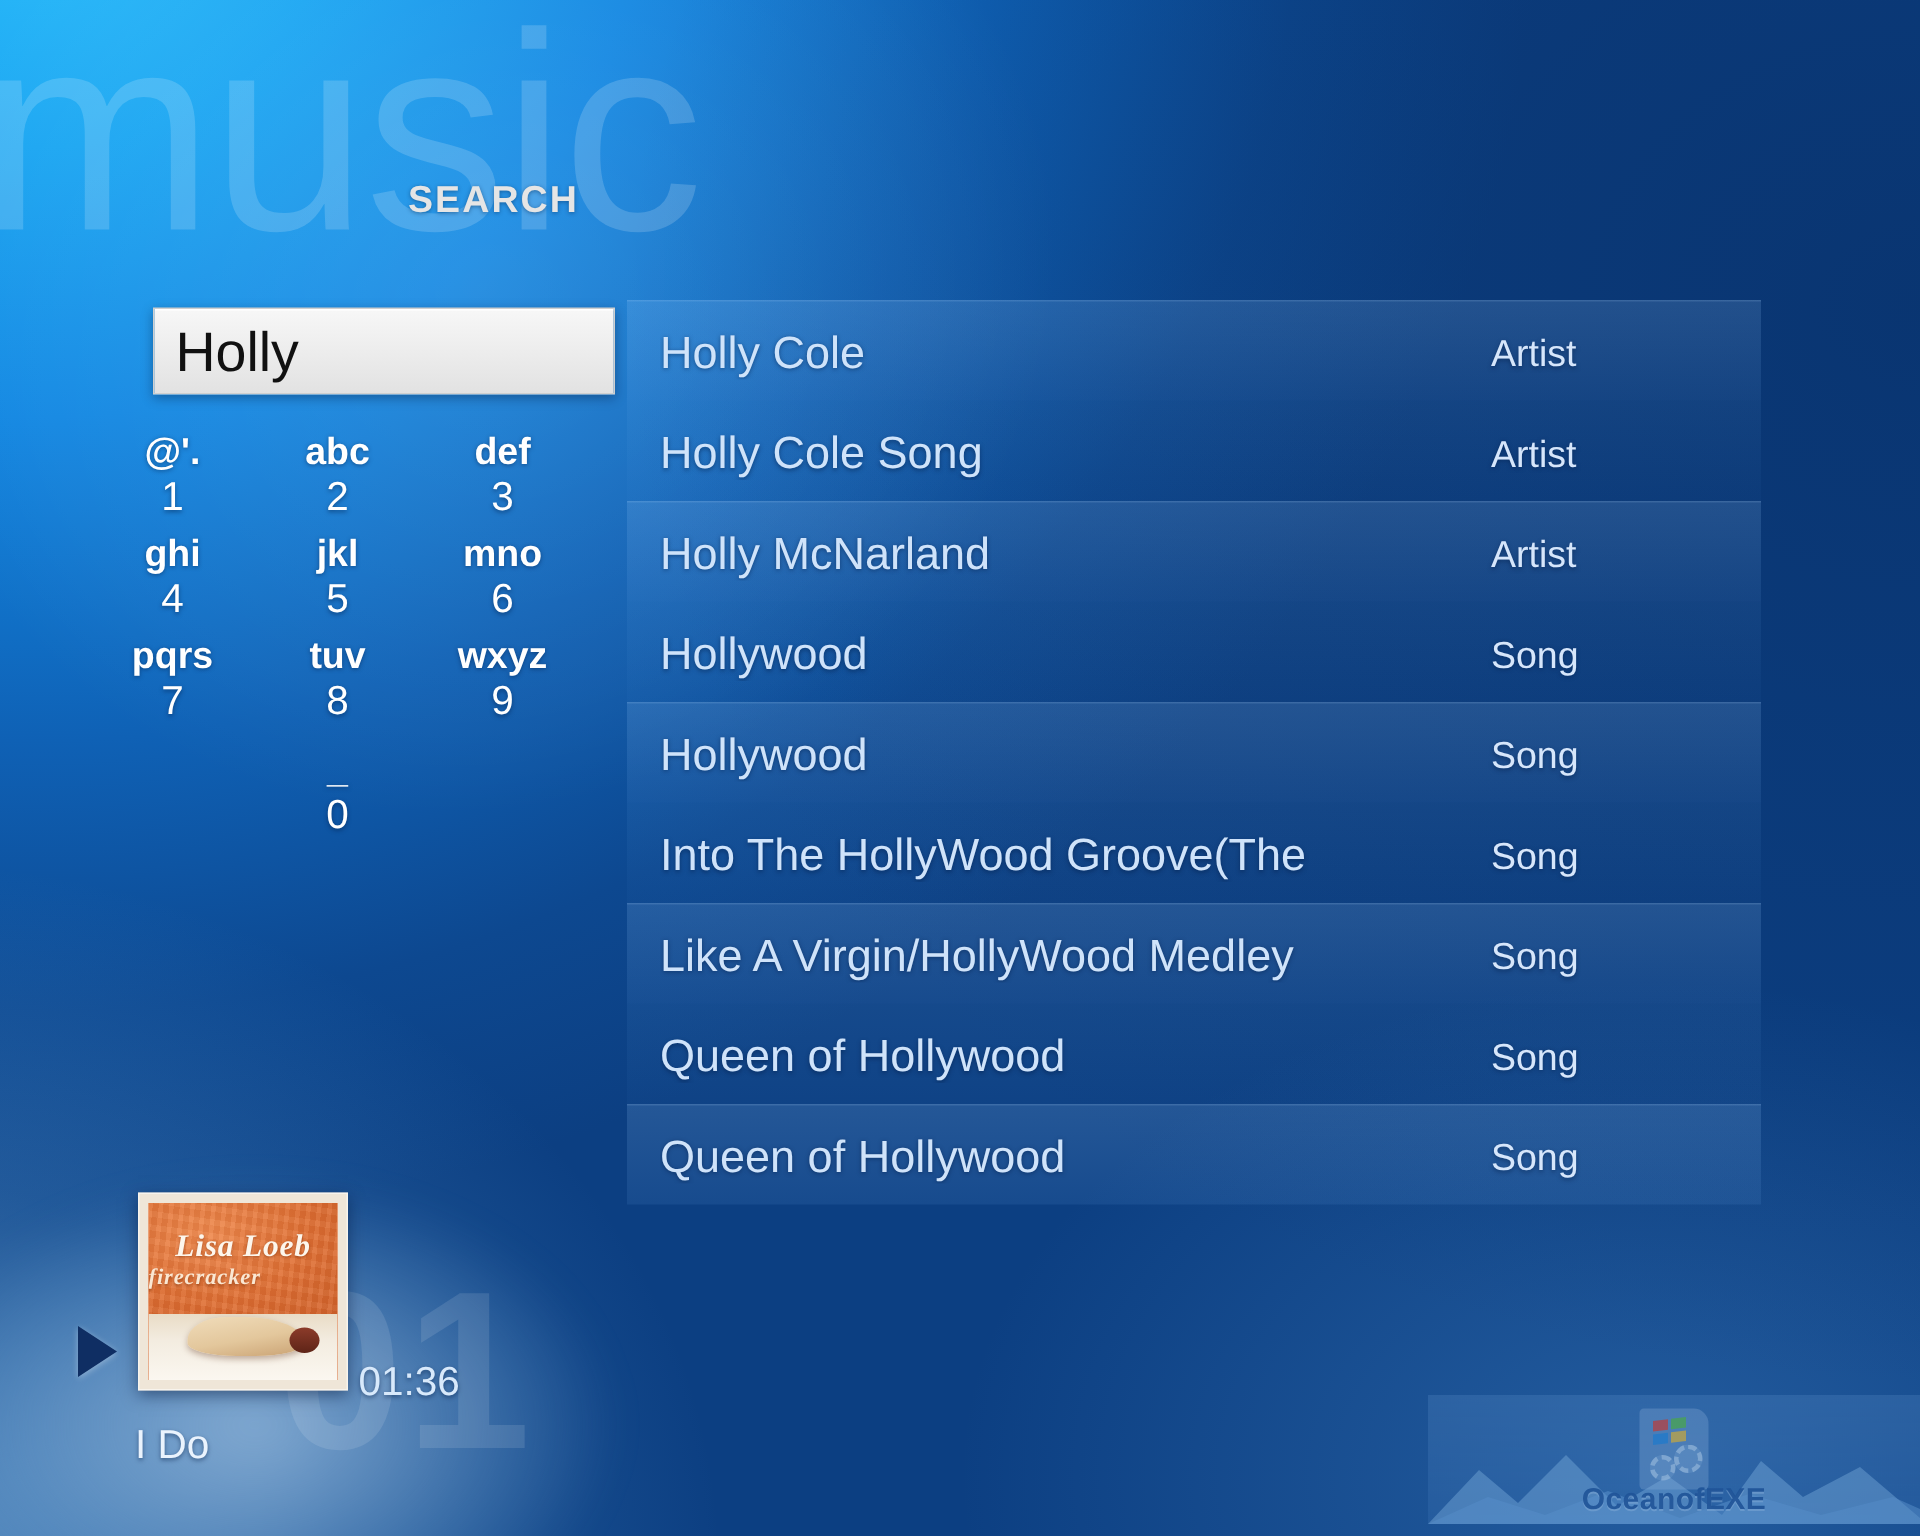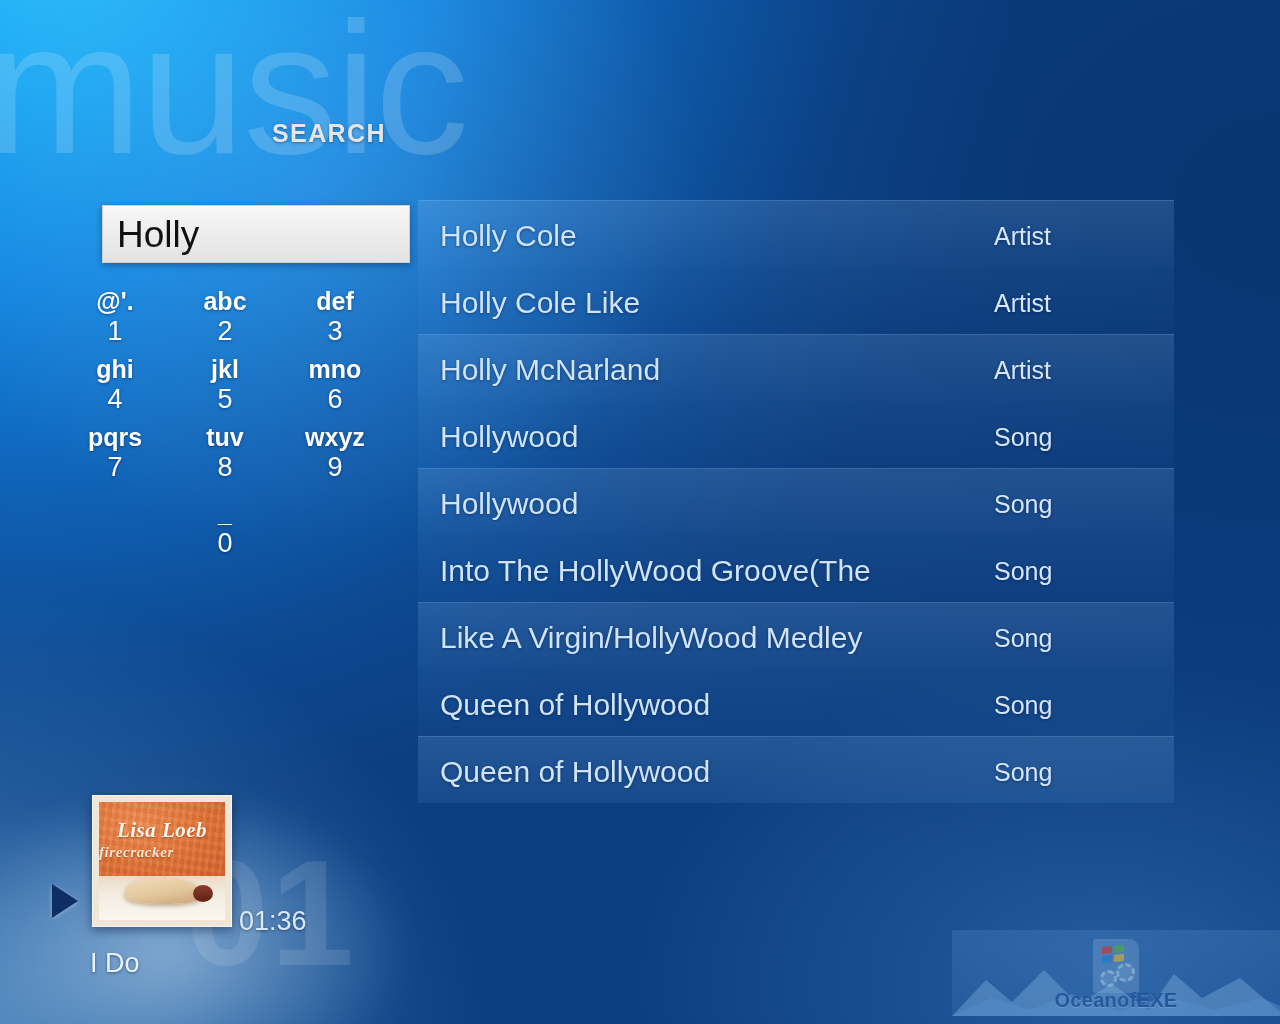--- a/index.html
+++ b/index.html
@@ -301,21 +301,21 @@
     </div>
   </div>
 </div>
 
 <div class="results">
   <div class="res-row odd">
     <span class="res-title">Holly Cole</span>
     <span class="res-kind">Artist</span>
   </div>
   <div class="res-row even">
-    <span class="res-title">Holly Cole Like</span>
+    <span class="res-title">Holly Cole Song</span>
     <span class="res-kind">Artist</span>
   </div>
   <div class="res-row odd">
     <span class="res-title">Holly McNarland</span>
     <span class="res-kind">Artist</span>
   </div>
   <div class="res-row even">
     <span class="res-title">Hollywood</span>
     <span class="res-kind">Song</span>
   </div>

